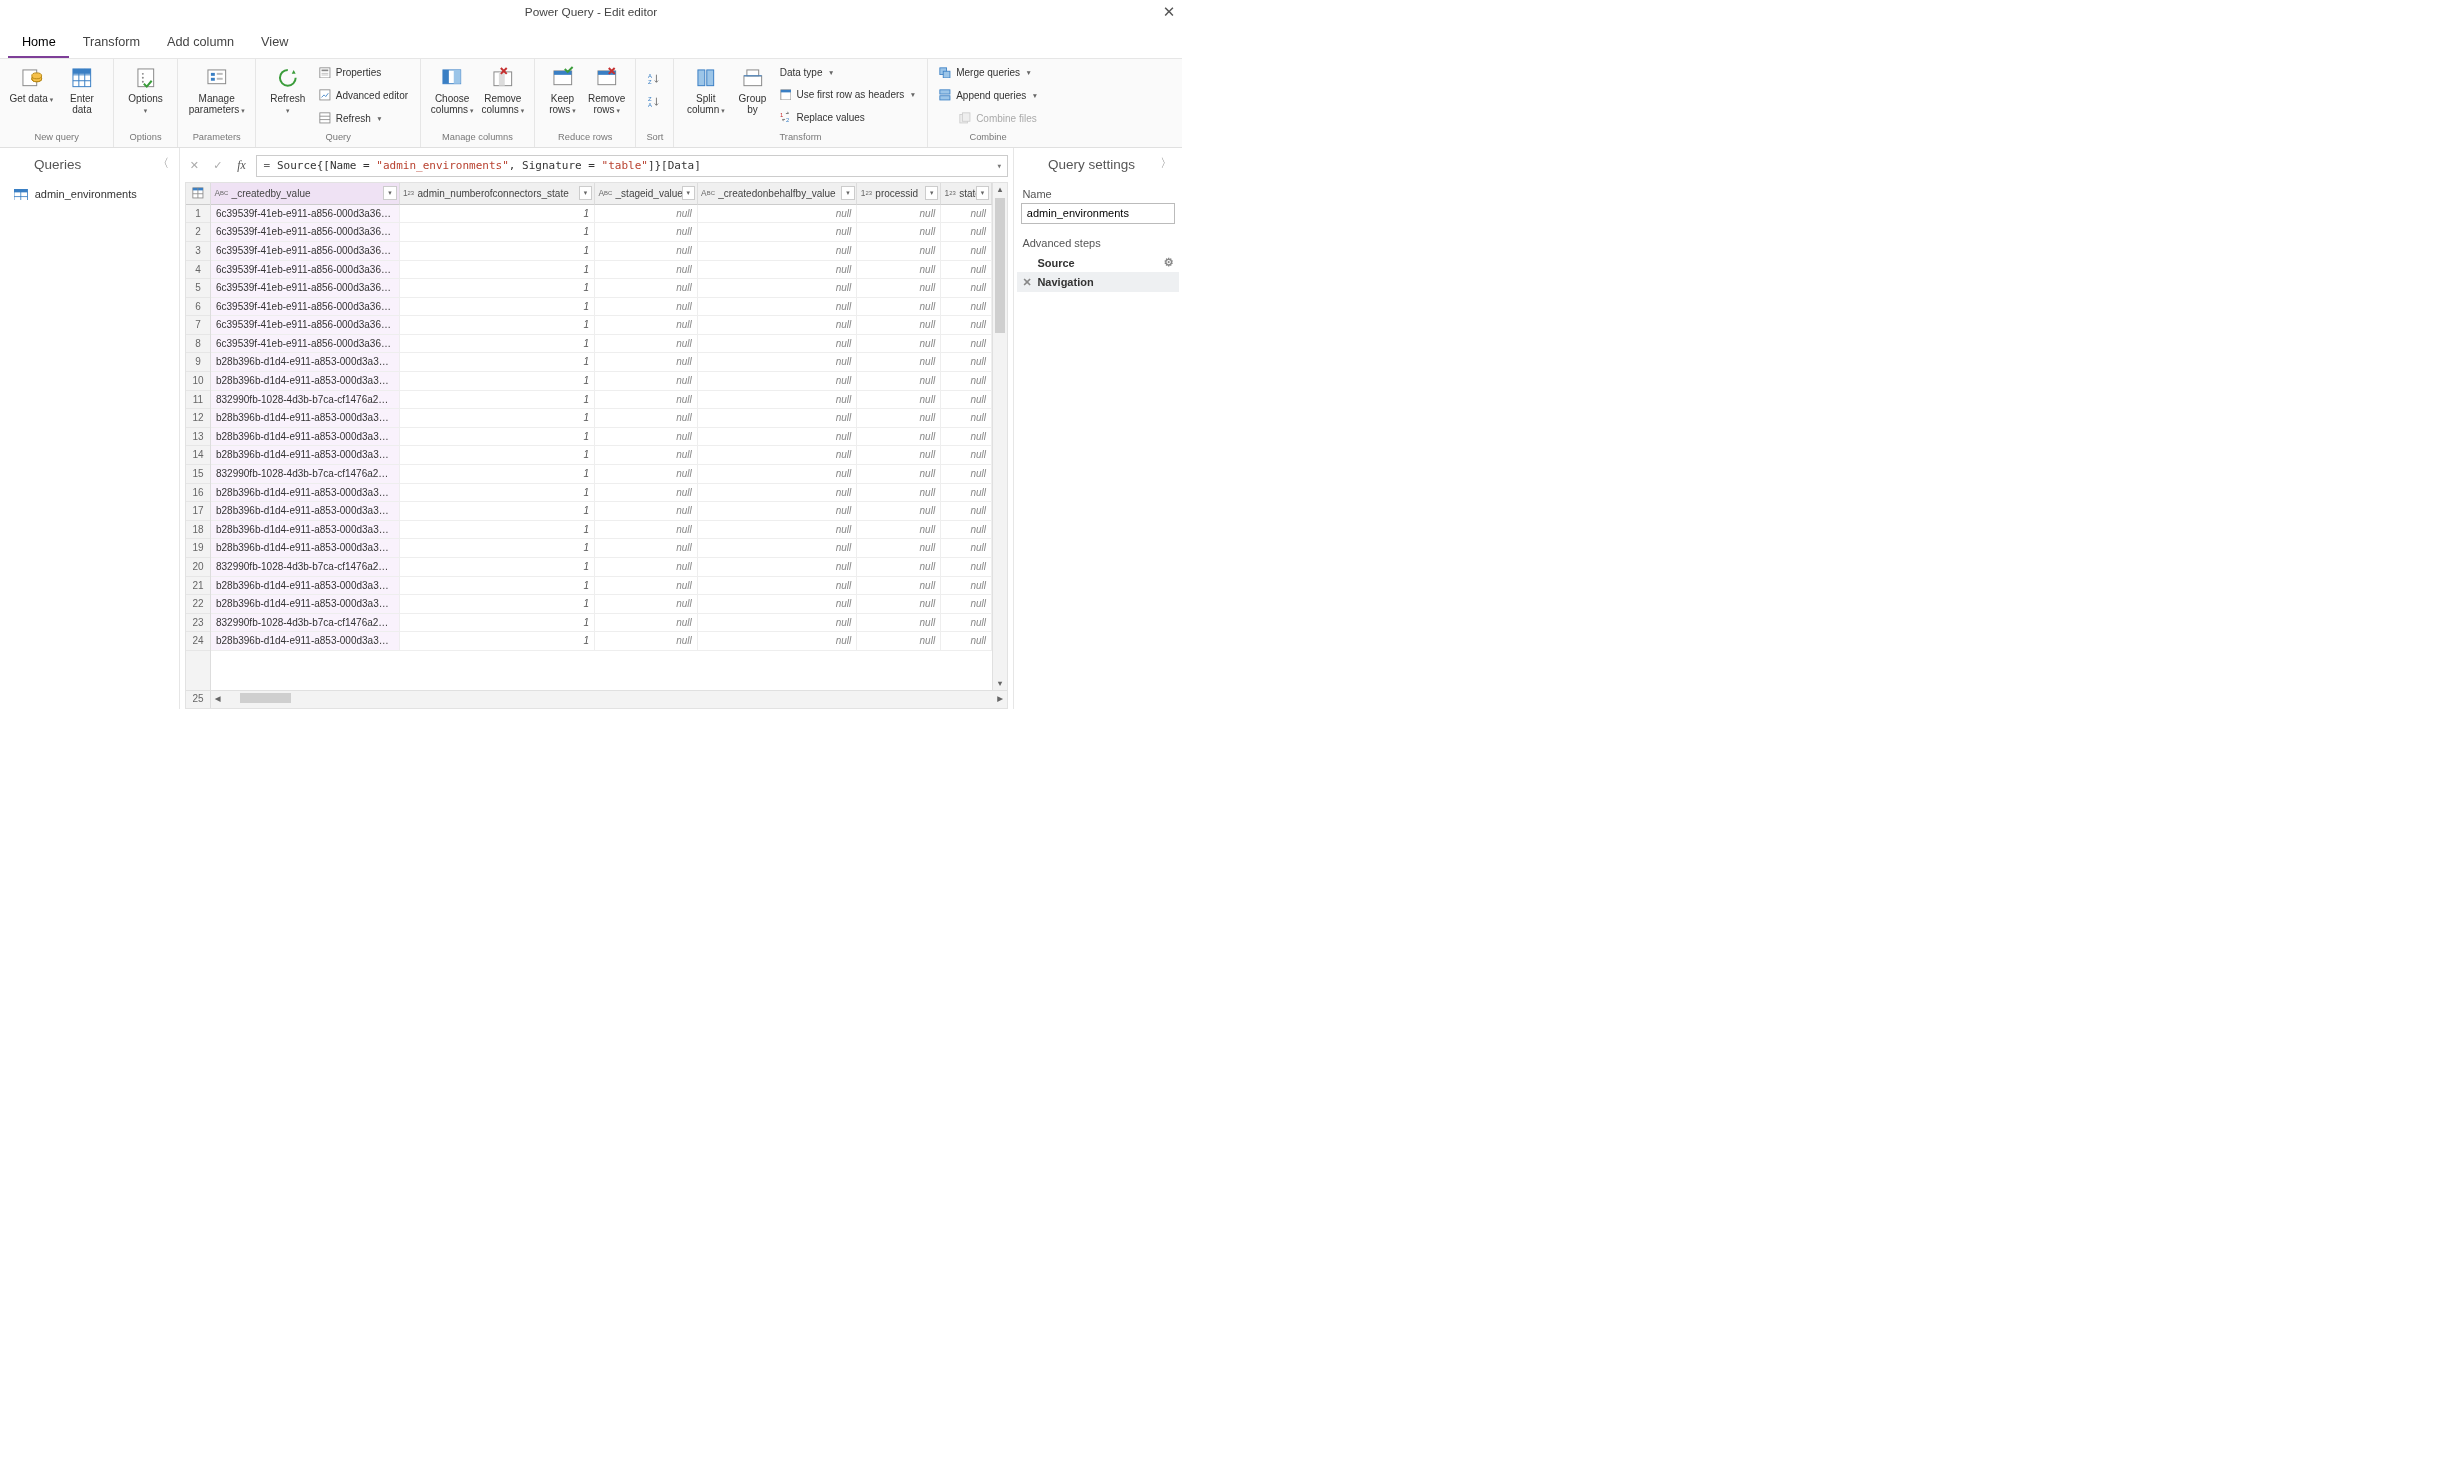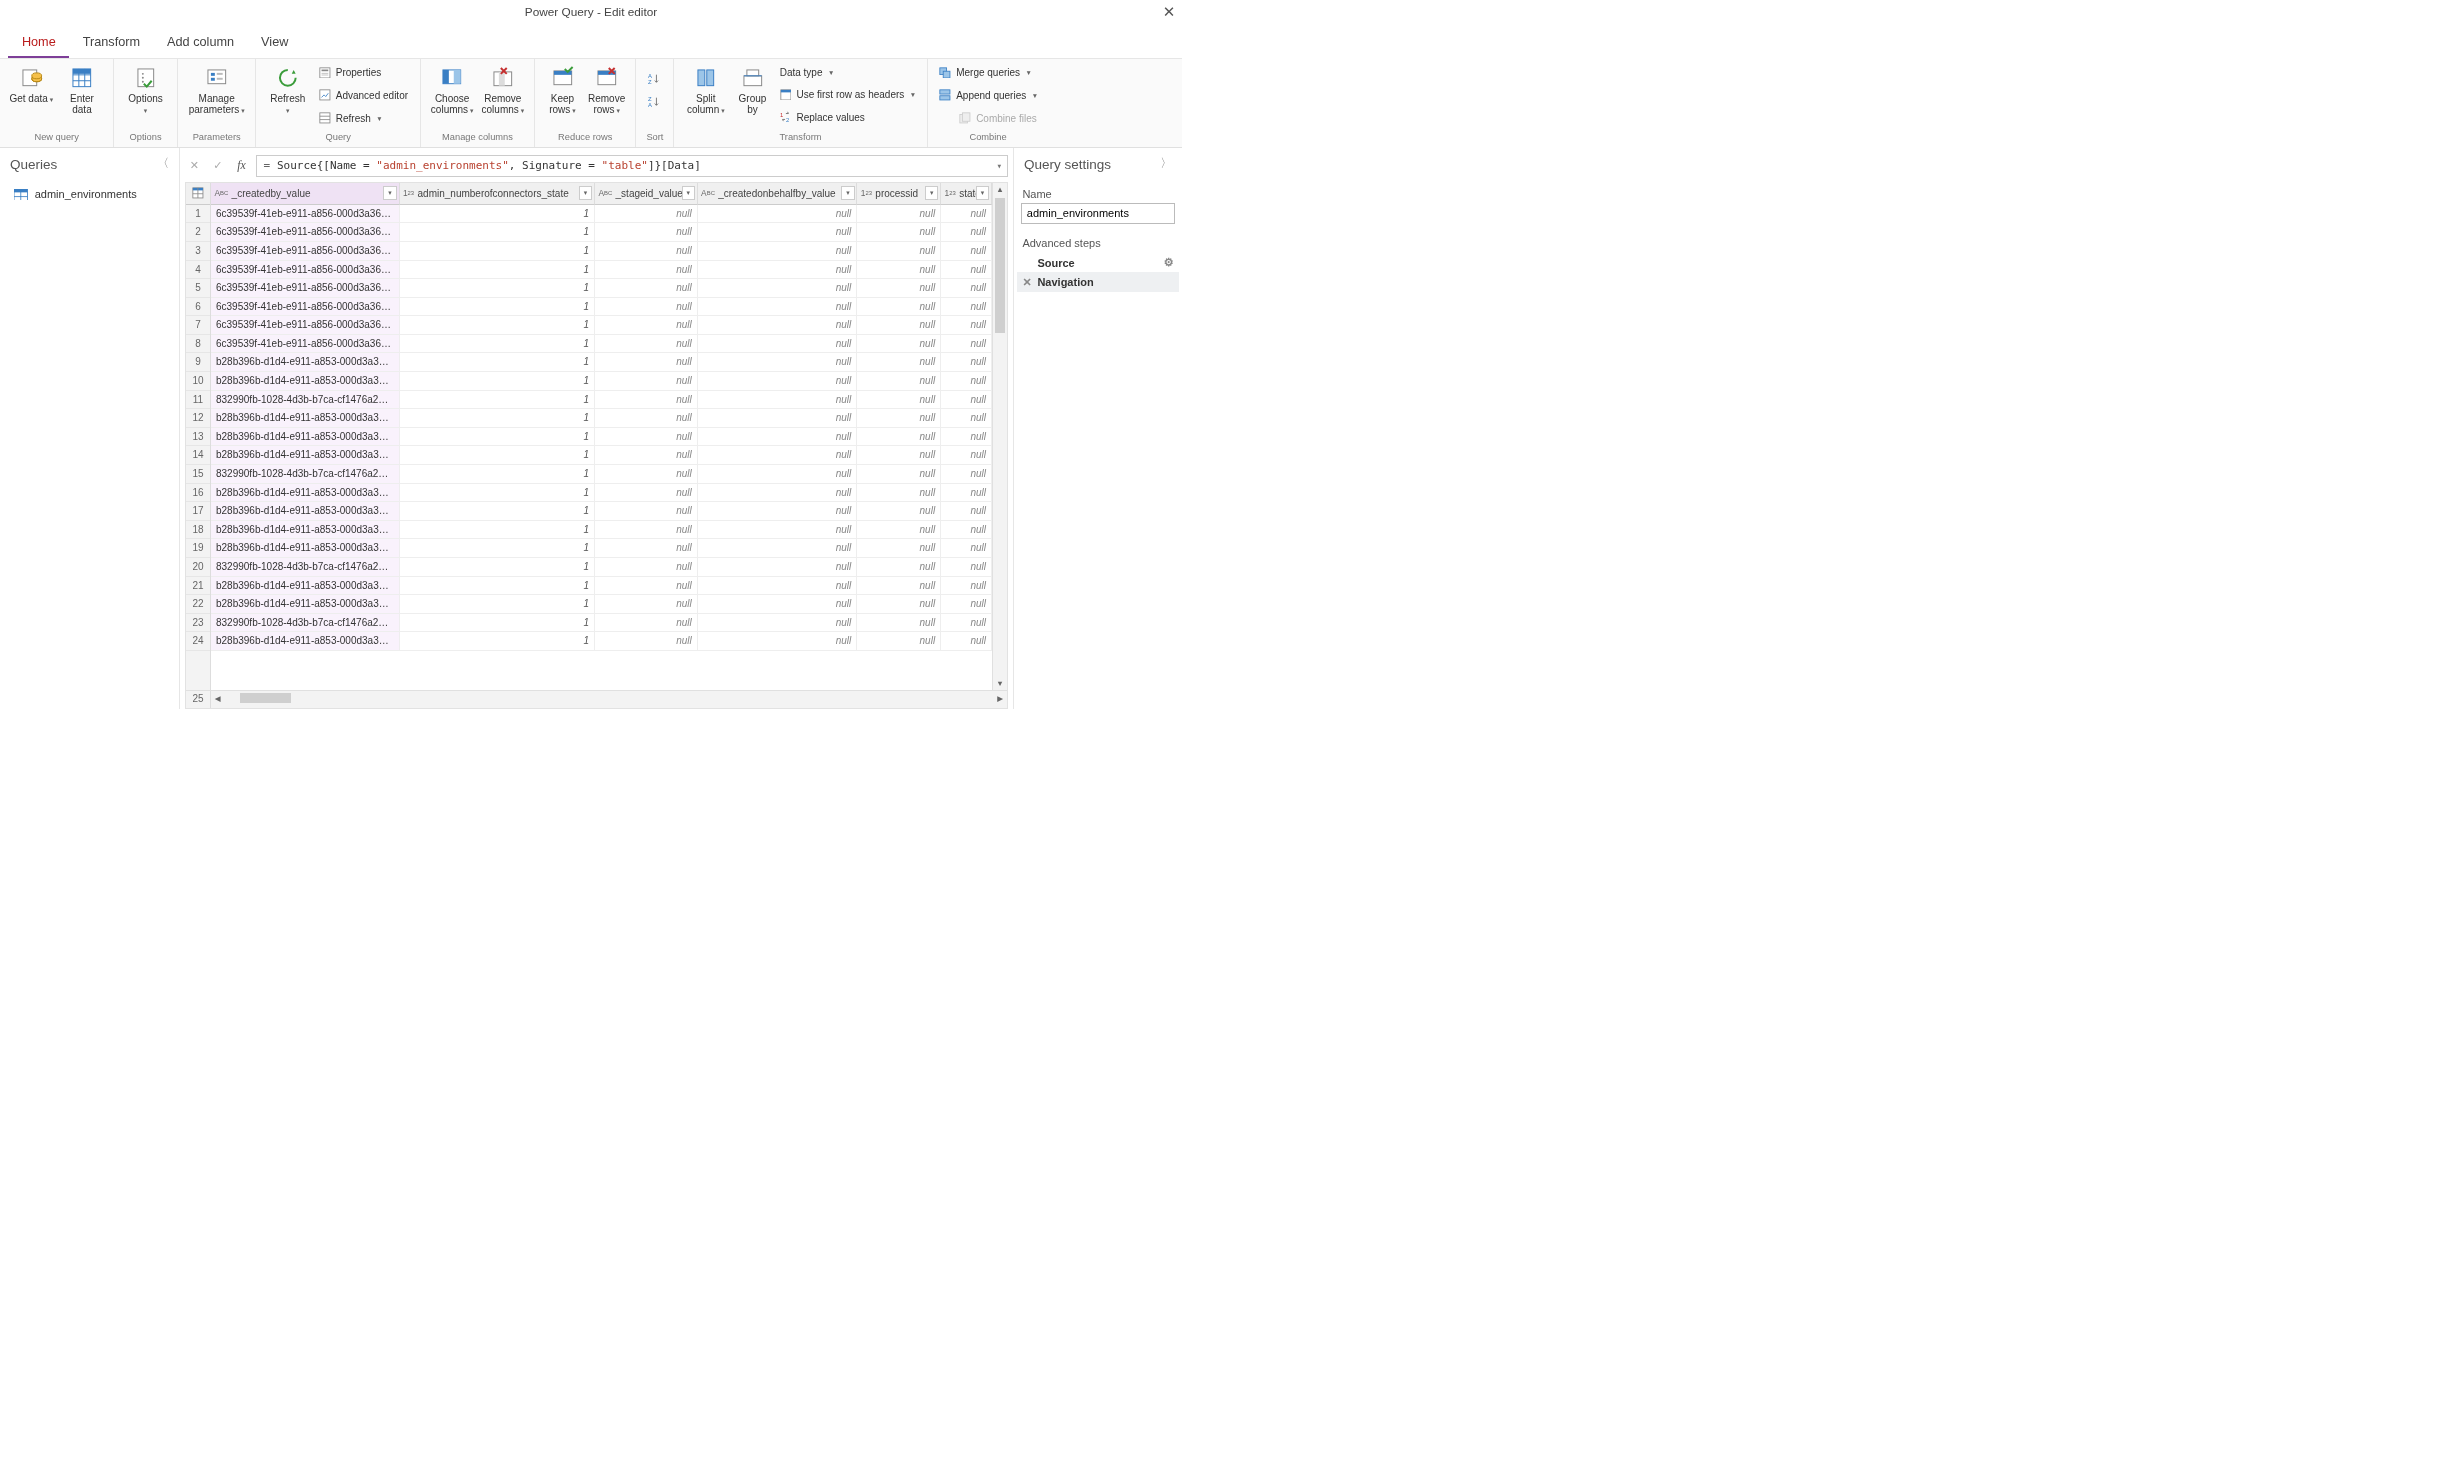--- a/index.html
+++ b/index.html
@@ -2,37 +2,37 @@
 <html style="font-size:13.5px"><head>
 <meta charset="utf-8">
 <style>
 * { box-sizing: border-box; margin: 0; padding: 0; }
 body { font-family: "Segoe UI", Arial, sans-serif; font-size: 11px; color: #333; background: #fff; overflow: hidden; }
 .window { width: 1182px; height: 709px; background: #fff; position: relative; display: flex; flex-direction: column; }
 .titlebar { height: 23.6px; display: flex; align-items: center; justify-content: center; position: relative; font-size: 11.8px; color: #444; }
 .titlebar .close { position: absolute; right: 6.8px; top: 3.4px; font-size: 15px; color: #555; cursor: pointer; }
 .tabs { display: flex; padding: 3.4px 0 0 8.4px; border-bottom: 0.8px solid #e6e6e6; }
 .tab { padding: 8.4px 13.5px 6.8px 13.5px; font-size: 12.7px; color: #444; cursor: pointer; }
-.tab.active { border-bottom: 2.5px solid #7E3F98; color: #b91c1c; }
+.tab.active { border-bottom: 2.5px solid #7E3F98; color: #000000; }
 .ribbon { display: flex; border-bottom: 0.8px solid #e0e0e0; background: #fafafa; }
 .ribbon-group { border-right: 0.8px solid #e6e6e6; padding: 5px 6.8px 1.7px 6.8px; display: flex; flex-direction: column; }
 .ribbon-group-body { display: flex; align-items: flex-start; gap: 1.7px; min-height: 66px; }
 .ribbon-group-label { text-align: center; font-size: 9.3px; color: #777; padding: 1.7px 0 3.4px 0; }
 .rbtn-large { display: flex; flex-direction: column; align-items: center; justify-content: flex-start; width: 49px; padding: 1.7px 1.7px; cursor: pointer; }
 .rbtn-large .ico { width: 23.6px; height: 23.6px; margin-bottom: 3.4px; }
 .rbtn-large .lbl { font-size: 10px; text-align: center; line-height: 1.1; }
 .rbtn-small { display: flex; align-items: center; gap: 5px; padding: 2.5px 5px; cursor: pointer; font-size: 10px; white-space: nowrap; }
 .rbtn-small.disabled { color: #aaa; justify-content: flex-end; }
 .rbtn-stack { display: flex; flex-direction: column; gap: 6px; }
 .chev { font-size: 7.6px; color: #666; margin-left: 1.7px; }
 .caret { font-size: 6.8px; color: #666; }
 
 .main { flex: 1; display: flex; min-height: 0; }
 .left-pane { width: 180px; border-right: 0.8px solid #e6e6e6; display: flex; flex-direction: column; }
-.pane-head { display: flex; align-items: center; justify-content: space-between; padding: 8.4px 10px; font-size: 13.5px; color: #555; }
+.pane-head { display: flex; align-items: center; justify-content: space-between; padding: 8.4px 10px; font-size: 13.5px; color: #555; margin-left: 24px; }
 .pane-head .collapse { font-size: 11.8px; color: #888; cursor: pointer; }
 .query-item { display: flex; align-items: center; gap: 6.8px; padding: 5px 8.4px; margin: 1.7px 5px; border: 0.8px solid transparent; cursor: pointer; font-size: 11px; }
 .query-item .qicon { width: 13.5px; height: 11.8px; }
 
 .center { flex: 1; display: flex; flex-direction: column; min-width: 0; padding: 3.4px 5px 0 5px; }
 .formula-row { display: flex; align-items: center; gap: 5px; padding: 3.4px 0 5px 0; }
 .fbtn { width: 18.6px; height: 18.6px; display: flex; align-items: center; justify-content: center; color: #aaa; border: 0.8px solid transparent; }
 .fbtn.fx { font-style: italic; font-family: "Times New Roman", serif; font-size: 11.8px; color: #555; }
 .formula-bar { flex: 1; height: 22px; border: 0.8px solid #ccc; display: flex; align-items: center; padding: 0 6.8px; font-family: Consolas, monospace; font-size: 11px; position: relative; background: #fff; }
 .formula-bar .eq { color: #666; margin-right: 6.8px; }

